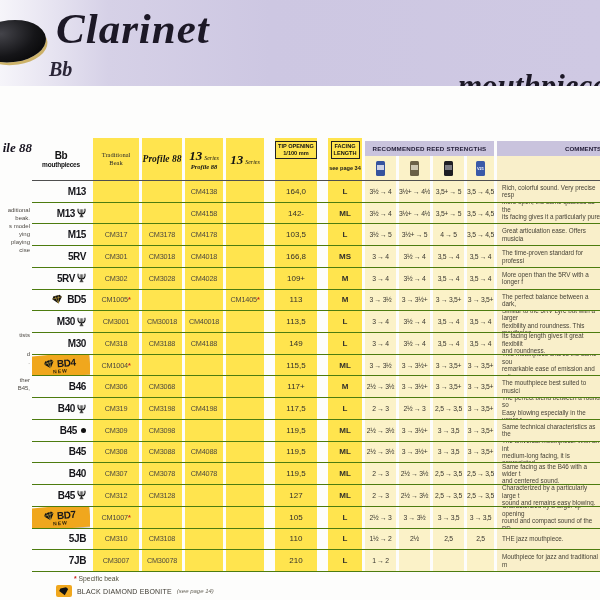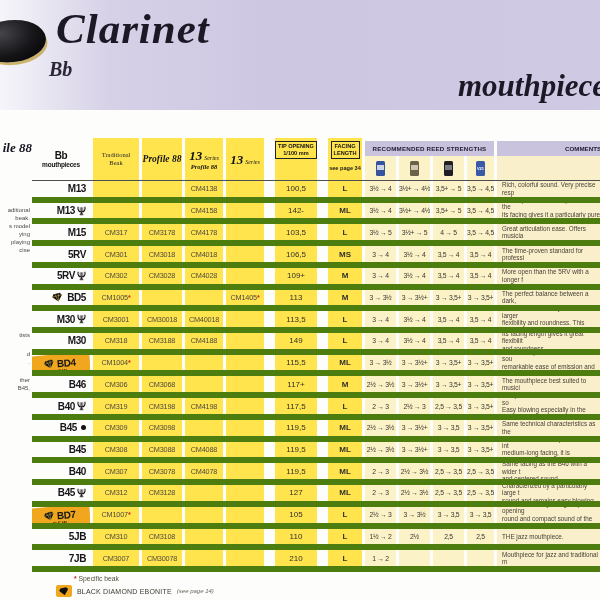--- a/index.html
+++ b/index.html
@@ -1,21 +1,21 @@
 <!DOCTYPE html>
 <html><head>
 <meta charset="utf-8">
 <style>
   html,body{margin:0;padding:0;}
   body{width:600px;height:600px;overflow:hidden;background:#fff;
        font-family:"Liberation Sans",sans-serif;-webkit-font-smoothing:antialiased;}
   #page{position:relative;width:600px;height:600px;background:#fdfdfc;overflow:hidden;}
 
   
-  #banner{position:absolute;left:0;top:0;width:600px;height:110px;overflow:hidden;
+  #banner{position:absolute;left:0;top:0;width:600px;height:86px;overflow:hidden;
           background:linear-gradient(to right,#f6f5fa 0%,#d6d1e7 18%,#cdc7e2 45%,#cfc9e3 100%);}
   #mpc-photo{position:absolute;left:-22px;top:20px;width:68px;height:42px;border-radius:46% 54% 50% 50%;
              background:radial-gradient(ellipse at 35% 30%,#44444a 0%,#151518 55%,#000 100%);
              transform:rotate(-7deg);box-shadow:2px 4px 0 -1px rgba(196,164,70,.8);}
   #title{position:absolute;left:56px;top:4px;font-family:"Liberation Serif",serif;
          font-style:italic;font-weight:bold;font-size:43px;color:#1c1826;letter-spacing:1px;}
   #subtitle{position:absolute;left:49px;top:58px;font-family:"Liberation Serif",serif;
             font-style:italic;font-weight:bold;font-size:20px;color:#2a2537;}
   #right-title{position:absolute;left:458px;top:68px;font-family:"Liberation Serif",serif;
                font-style:italic;font-weight:bold;font-size:31px;color:#1c1826;white-space:nowrap;}
@@ -61,21 +61,21 @@
   .reed-box{width:9px;height:15px;border-radius:1.5px;position:relative;display:flex;align-items:center;justify-content:center;}
   .reed-box .band{position:absolute;left:1px;right:1px;top:4px;height:5px;opacity:.85;}
   .reed-box .rlbl{position:relative;font-size:4px;font-weight:bold;color:#fff;z-index:1;}
   .comments-head{display:flex;flex-direction:column;}
   .comments-band{background:#c9c3dd;height:15px;margin-top:3px;display:flex;align-items:center;
                  font-size:6.2px;font-weight:bold;color:#25203a;padding-left:68px;white-space:nowrap;overflow:hidden;}
   .comments-rest{flex:1;background:#f9efca;}
 
   
   #rows{border-top:1px solid #4f4f4f;}
-  .row{height:21.72px;box-sizing:border-box;border-bottom:6px solid #4d7c0f;align-items:stretch;}
+  .row{height:21.72px;box-sizing:border-box;border-bottom:1px solid #4d7c0f;align-items:stretch;}
   .cell{display:flex;align-items:center;justify-content:center;overflow:hidden;}
   .c-label{justify-content:flex-end;padding-right:4px;position:relative;gap:2px;}
   .lbl-txt{font-weight:bold;font-size:10px;letter-spacing:-.4px;color:#15151a;white-space:nowrap;}
   .c-code{font-size:7.3px;color:#4f4a3f;letter-spacing:-.2px;}
   .c-code .star{color:#c9231d;font-weight:bold;}
   .c-tip{font-size:8px;color:#33302a;}
   .c-facing{font-size:8px;font-weight:bold;color:#33302a;}
   .c-reed{font-size:6.8px;color:#3a372f;letter-spacing:-.3px;white-space:nowrap;}
   .c-comment{justify-content:flex-start;align-items:center;padding:1px 0 1px 5px;
              font-size:6.3px;line-height:1.18;color:#474337;white-space:pre-line;text-align:left;}
@@ -191,21 +191,21 @@
     <div id="rows">
         <div class="grid row">
           <div class="cell c-label">
             <span class="lbl-txt">M13</span>
           </div>
           <div class="cell c-code yell"></div>
           <div class="cell c-code yell"></div>
           <div class="cell c-code yell">CM4138</div>
           <div class="cell c-code yell"></div>
           <div></div>
-          <div class="cell c-tip yell">100,5</div>
+          <div class="cell c-tip yell">164,0</div>
           <div></div>
           <div class="cell c-facing yell">L</div>
           <div class="cell c-reed pale">3½ → 4</div>
           <div class="cell c-reed pale">3½+ → 4½</div>
           <div class="cell c-reed pale">3,5+ → 5</div>
           <div class="cell c-reed pale">3,5 → 4,5</div>
           <div class="cell c-comment cream">Rich, colorful sound. Very precise resp</div>
         </div>
         <div class="grid row">
           <div class="cell c-label">
@@ -253,21 +253,21 @@
         </div>
         <div class="grid row">
           <div class="cell c-label">
             <span class="lbl-txt">5RV</span>
           </div>
           <div class="cell c-code yell">CM301</div>
           <div class="cell c-code yell">CM3018</div>
           <div class="cell c-code yell">CM4018</div>
           <div class="cell c-code yell"></div>
           <div></div>
-          <div class="cell c-tip yell">106,5</div>
+          <div class="cell c-tip yell">166,8</div>
           <div></div>
           <div class="cell c-facing yell">MS</div>
           <div class="cell c-reed pale">3 → 4</div>
           <div class="cell c-reed pale">3½ → 4</div>
           <div class="cell c-reed pale">3,5 → 4</div>
           <div class="cell c-reed pale">3,5 → 4</div>
           <div class="cell c-comment cream">The time-proven standard for professi</div>
         </div>
         <div class="grid row">
           <div class="cell c-label">

